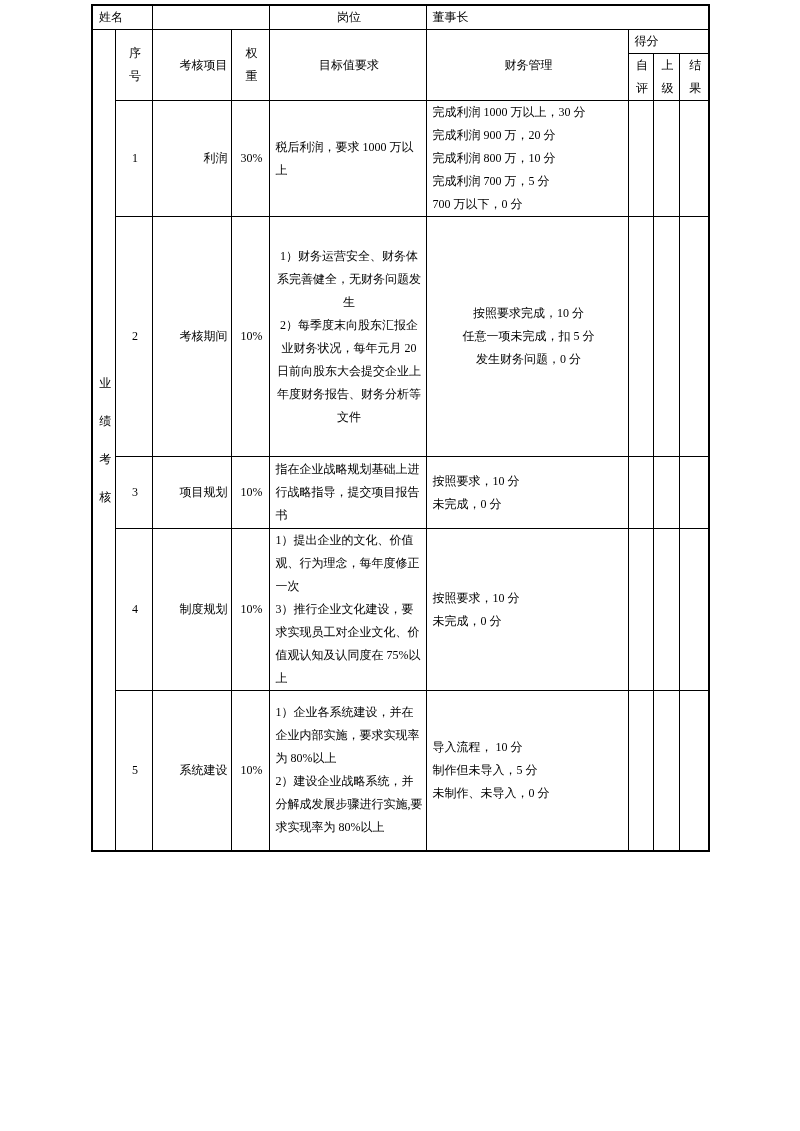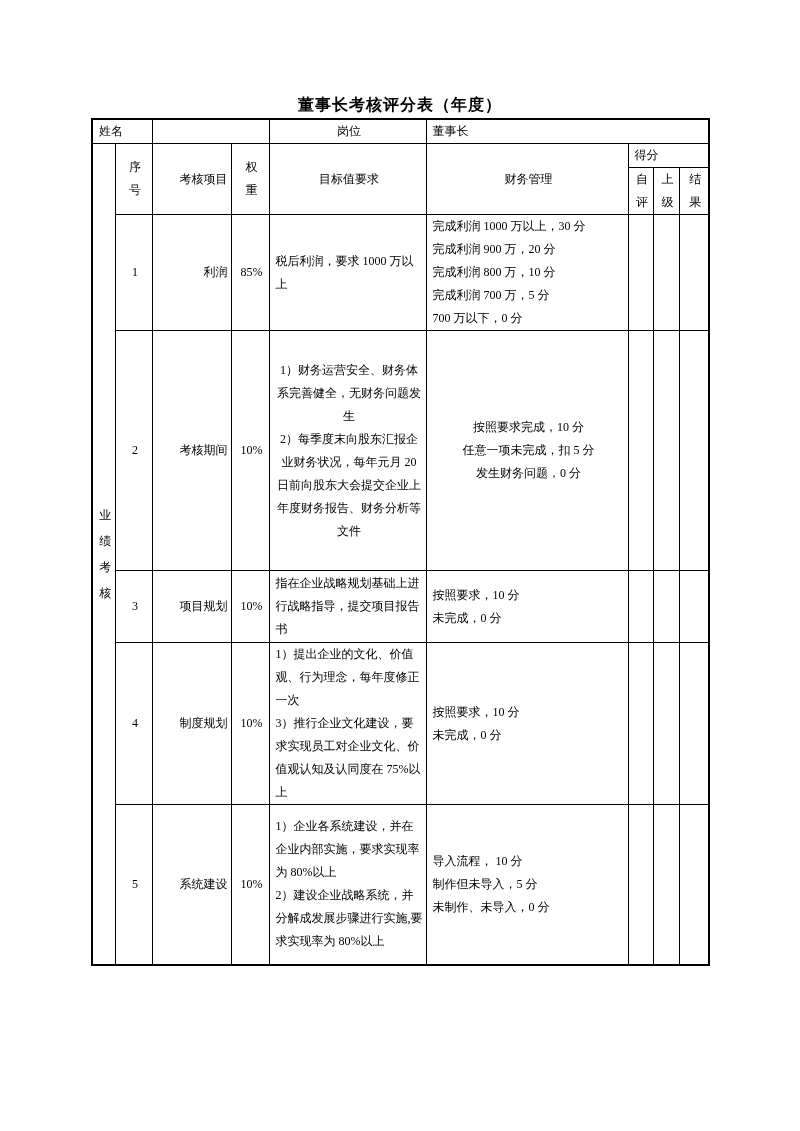--- a/index.html
+++ b/index.html
@@ -56,28 +56,27 @@
   .lh-30 { line-height: 30px; text-align: center; }
   .lh-24 { line-height: 24px; }
   .vtext {
     display: inline-block;
     width: 1em;
     word-break: break-all;
     line-height: 23px;
     text-align: center;
     vertical-align: middle;
   }
-  .vtext-group { line-height: 26px; text-align: right; }
+  .vtext-group { line-height: 38px; text-align: right; }
 </style>
 </head>
 <body>
 
 <div class="sheet">
 
-  <div class="doc-title">董事长考核评分表（年度）</div>
 
 
   <table class="score-table">
     <colgroup>
       <col style="width:23px">
         <col style="width:37px">
         <col style="width:79px">
       <col style="width:38px">
         <col style="width:157px">
         <col style="width:202px">
@@ -118,21 +117,21 @@
         <span class="vtext">上级</span>
       </td>
       <td class="c-center">
         <span class="vtext">结果</span>
       </td>
     </tr>
 
     <tr style="height:115px">
       <td class="c-center">1</td>
       <td class="pad-l4">利润</td>
-      <td class="c-center">85%</td>
+      <td class="c-center">30%</td>
       <td class="pre lh-24">税后利润，要求 1000 万以上</td>
       <td class="pre pad-l7">完成利润 1000 万以上，30 分
 完成利润 900 万，20 分
 完成利润 800 万，10 分
 完成利润 700 万，5 分
 700 万以下，0 分</td>
       <td></td>
       <td></td>
       <td></td>
     </tr>

